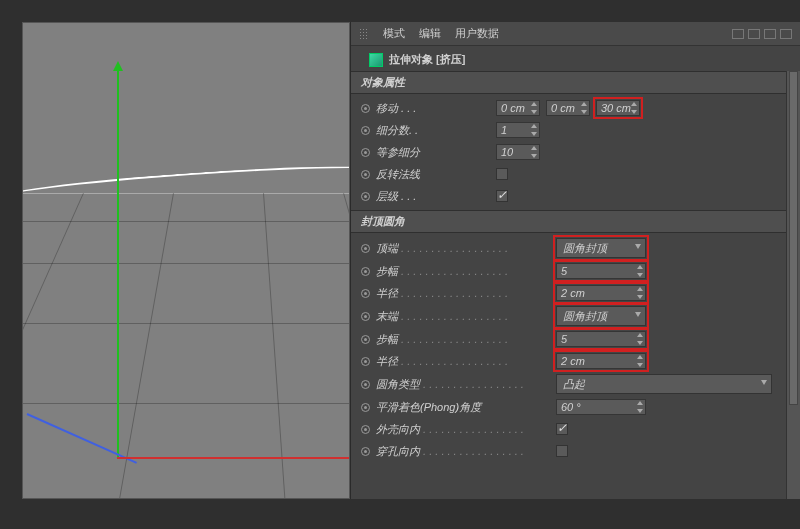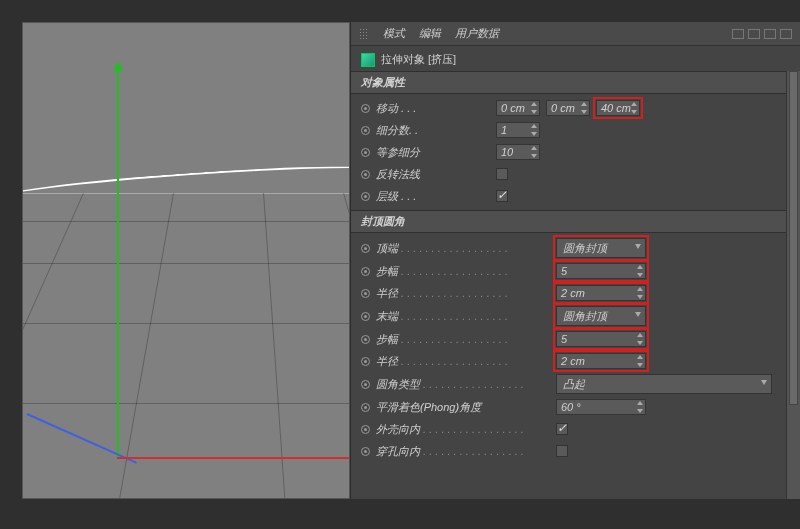--- a/index.html
+++ b/index.html
@@ -18,25 +18,25 @@
   .grid3 { top:300px; left:0; width:100%; height:1px; }
   .grid4 { top:380px; left:0; width:100%; height:1px; }
   .gridv1 { top:170px; left:60px; width:1px; height:400px; transform: skewX(-24deg); transform-origin: top; }
   .gridv2 { top:170px; left:150px; width:1px; height:400px; transform: skewX(-10deg); transform-origin: top; }
   .gridv3 { top:170px; left:240px; width:1px; height:400px; transform: skewX(4deg); transform-origin: top; }
   .gridv4 { top:170px; left:320px; width:1px; height:400px; transform: skewX(16deg); transform-origin: top; }
 
   .panel { flex: 1; background: #444; border-left: 1px solid #2a2a2a; display: flex; flex-direction: column; height: 477px; overflow: hidden; }
   .menubar { display: flex; align-items: center; gap: 14px; padding: 4px 8px; background: #4a4a4a; border-bottom: 1px solid #333; }
   .grip { width: 10px; height: 12px; background-image: radial-gradient(#888 1px, transparent 1px); background-size: 3px 3px; }
-  .menuitem { cursor: default; font-style: italic; }
+  .menuitem { cursor: default; }
   .menubtns { margin-left: auto; display: flex; gap: 4px; }
   .menubtn { width: 12px; height: 10px; border:1px solid #777; }
 
-  .title-row { display:flex; align-items:flex-end; gap:6px; padding: 6px 10px 4px; }
+  .title-row { display:flex; align-items:flex-end; gap:6px; padding: 6px 18px 4px; font-weight: bold; }
   .cube-icon { width: 14px; height: 14px; background: linear-gradient(135deg,#3dd9a4,#1a9970); border:1px solid #0c6; }
 
   .tabs { display: flex; gap: 2px; padding: 2px 10px 0; }
   .tab { flex: 1; text-align: center; padding: 3px 0; background: #555; border: 1px solid #333; border-bottom: none; cursor: default; }
   .tab.active { background: #6b7fa8; color: #fff; }
 
   .section-hdr { background: #4f4f4f; padding: 3px 10px; border-top: 1px solid #2f2f2f; border-bottom: 1px solid #2f2f2f; font-weight: bold; }
 
   .rows { padding: 3px 0; }
   .row { display: flex; align-items: center; padding: 2px 10px; min-height: 22px; }
@@ -116,21 +116,21 @@
                 <span>0 cm</span>
                 <div class="spin"></div>
               </div>
         <div class="gap"></div>
         <div class="field w60">
                 <span>0 cm</span>
                 <div class="spin"></div>
               </div>
         <div class="gap"></div>
         <div class="field w60 hl">
-                <span>40 cm</span>
+                <span>30 cm</span>
                 <div class="spin"></div>
               </div>
       </div>
       <div class="row">
         <div class="bullet ring"></div>
         <div class="label short">细分数. .</div>
         <div class="field w60">
                 <span>1</span>
                 <div class="spin"></div>
               </div>

